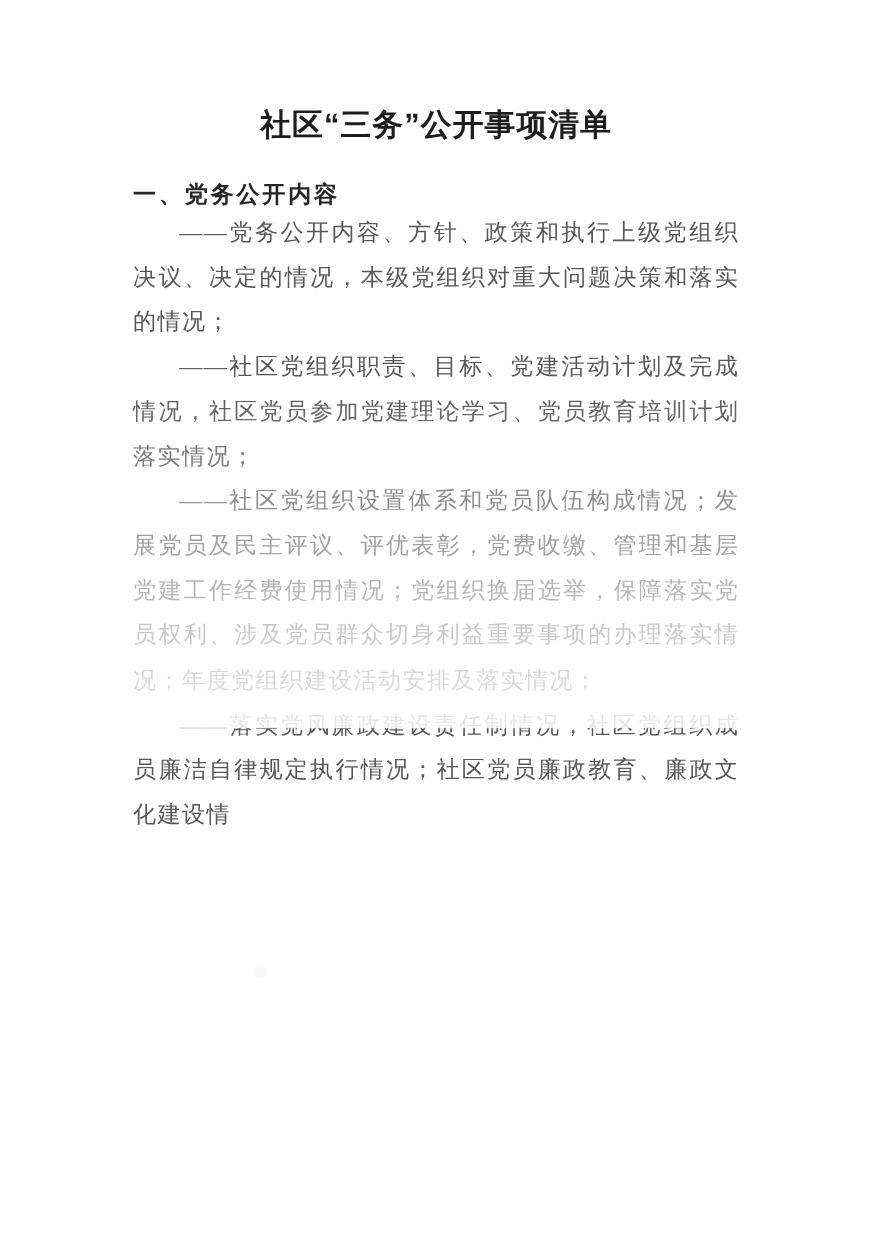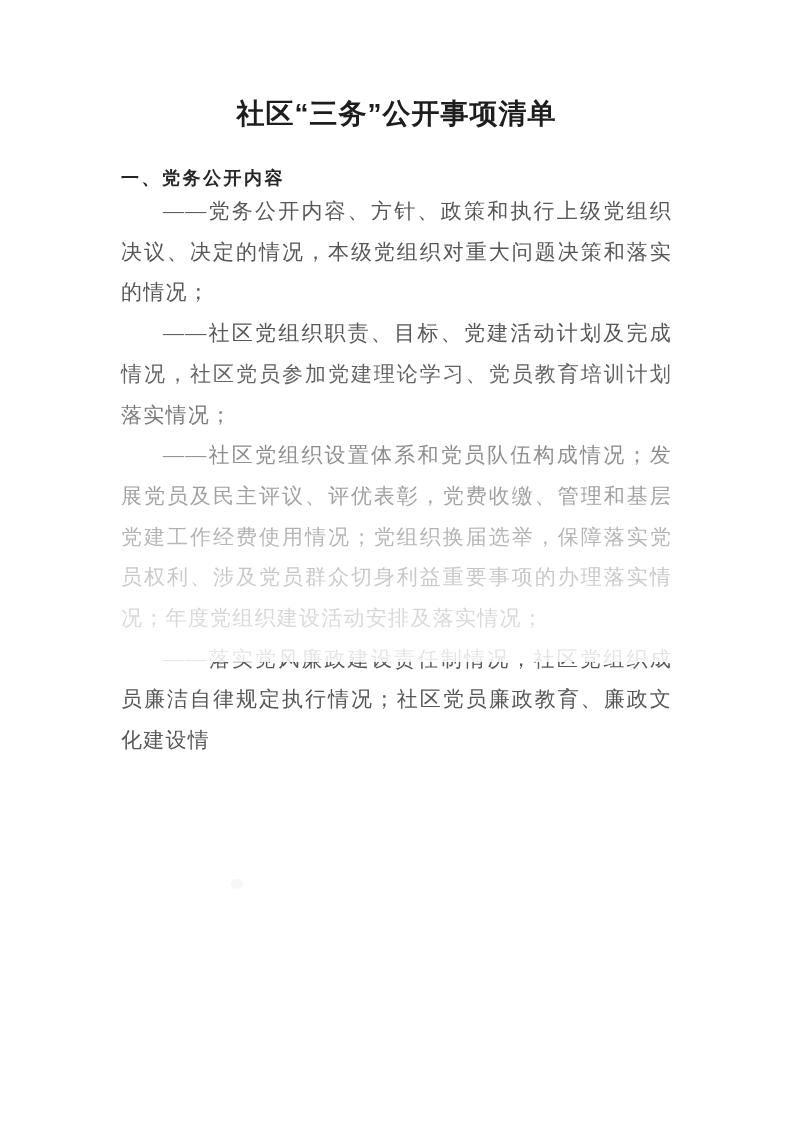--- a/index.html
+++ b/index.html
@@ -23,21 +23,21 @@
     font-size: 28px;
     line-height: 38px;
     font-weight: bold;
     text-align: center;
     color: #1d1d1d;
     letter-spacing: 1px;
   }
   .section-heading {
     margin: 0;
     font-family: "Liberation Sans", sans-serif;
-    font-size: 18px;
+    font-size: 21px;
     line-height: 26px;
     font-weight: bold;
     color: #262626;
     letter-spacing: 2.5px;
   }
   .body-para {
     margin: 0;
     font-size: 21px;
     line-height: 40.7px;
     color: #575757;

